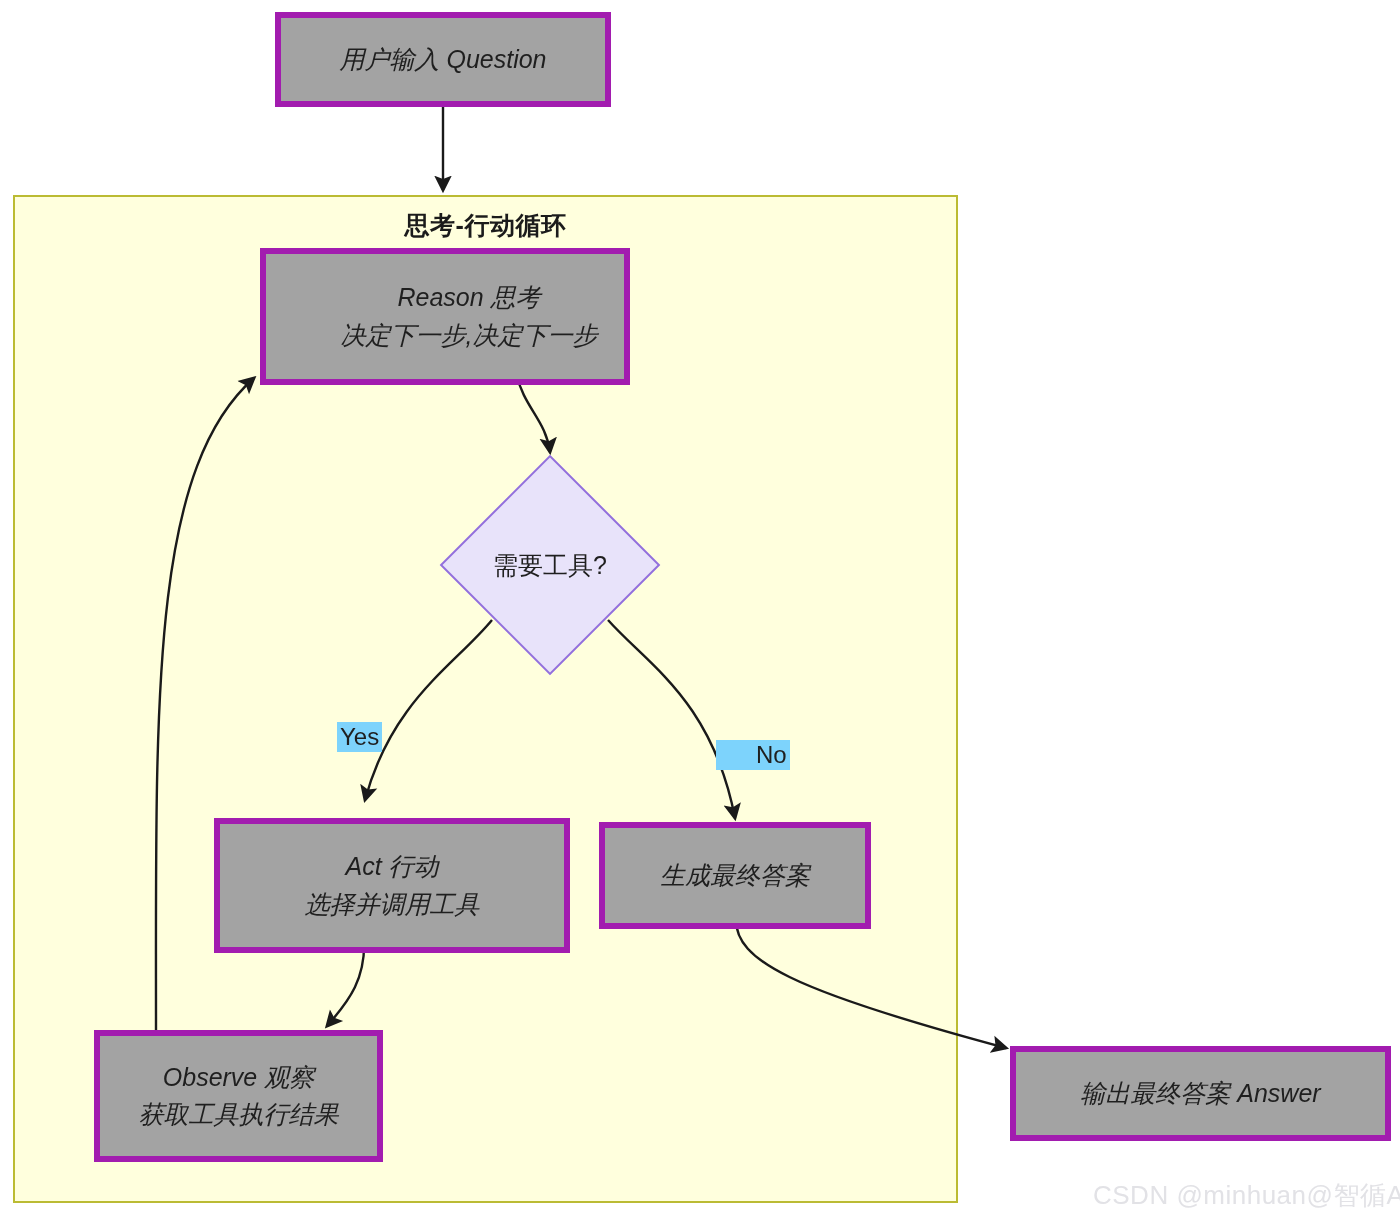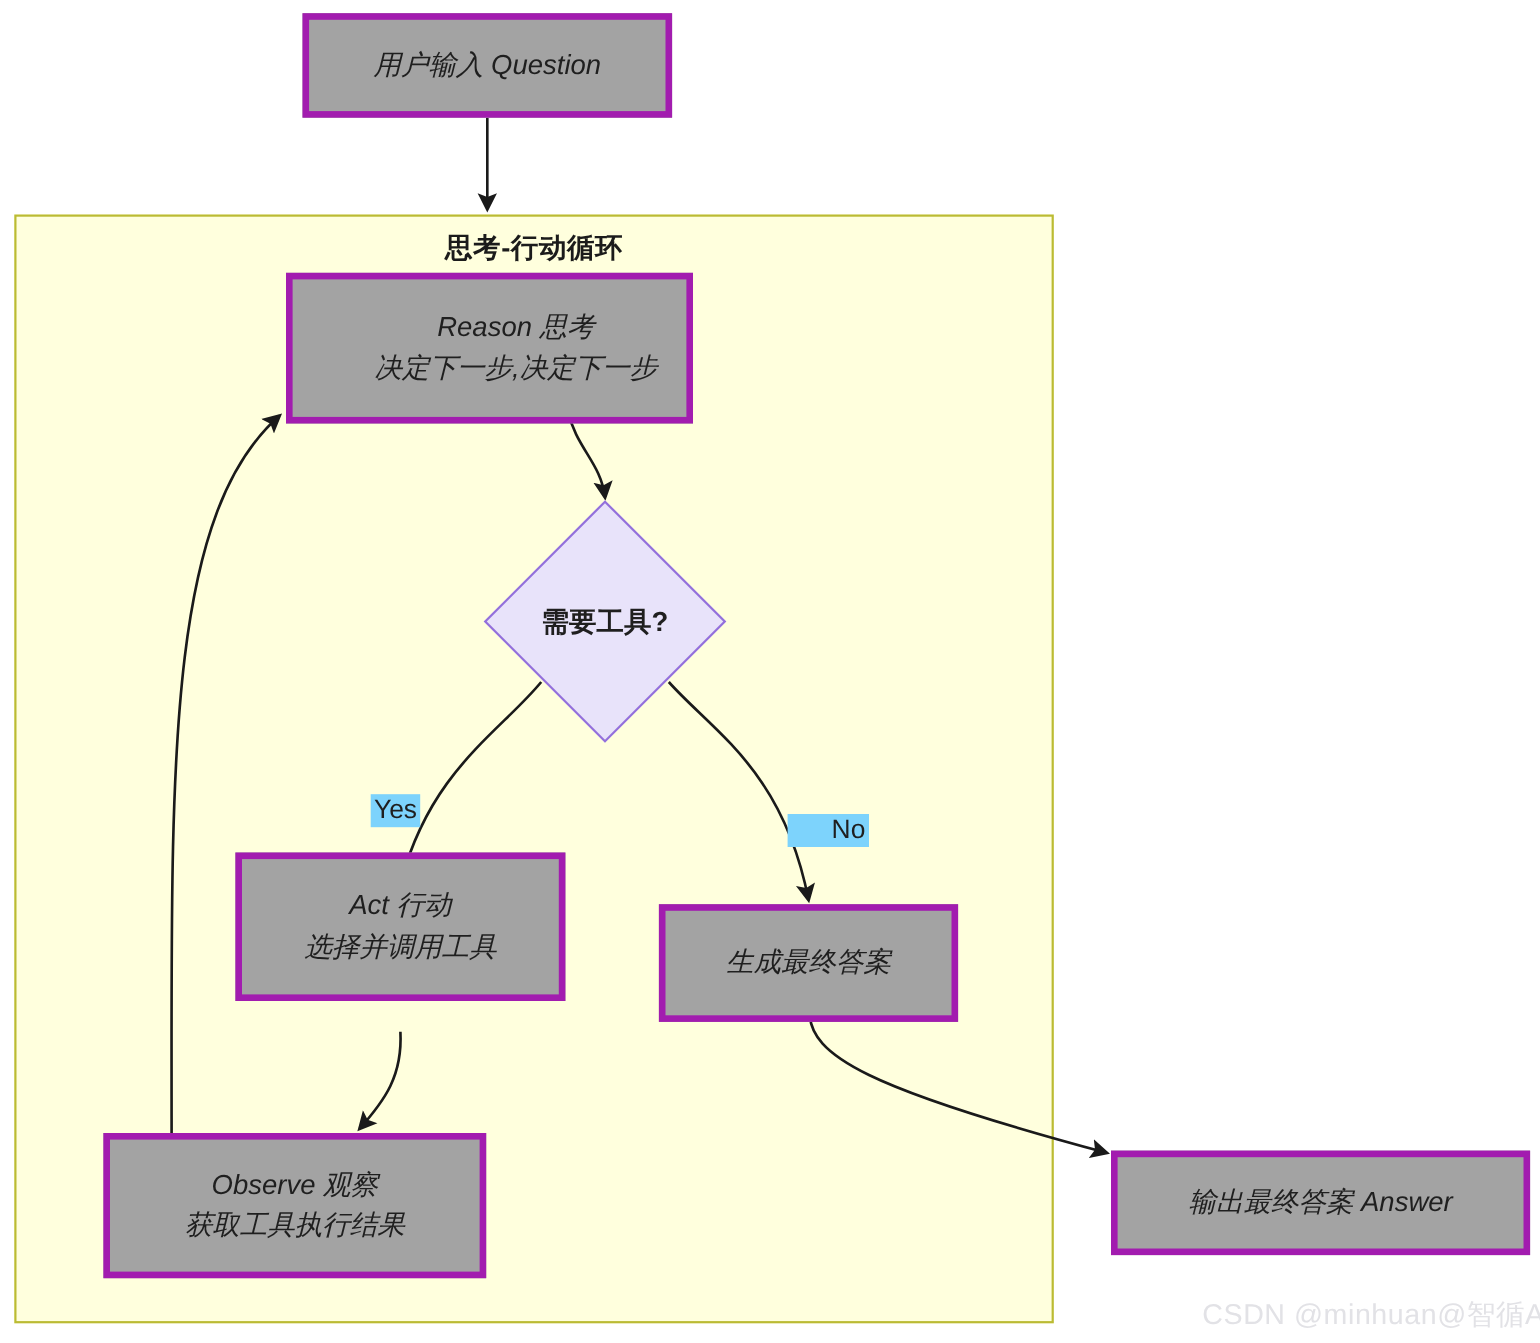--- a/index.html
+++ b/index.html
@@ -78,21 +78,20 @@
     border: 2px solid #9370db;
     transform: rotate(45deg);
     box-sizing: border-box;
   }
   .diamond-label {
     position: relative;
     z-index: 2;
     font-size: 25px;
     color: #1f1f1f;
     white-space: nowrap;
-    font-weight: bold;
   }
   .edge-label {
     position: absolute;
     background: #7dd3fc;
     color: #1f1f1f;
     font-size: 24px;
     padding: 1px 3px;
     line-height: 1.15;
     white-space: nowrap;
   }
@@ -150,30 +149,30 @@
   </div>
 
   <div class="edge-label" style="left:337px; top:722px;">
     <span>Yes</span>
   </div>
 
   <div class="edge-label" style="left:716px; top:740px;padding-left:40px;">
     <span>No</span>
   </div>
 
-  <div class="node" style="left:214px; top:775px; width:300px; height:135px;">
+  <div class="node" style="left:214px; top:818px; width:356px; height:135px;">
     <span>Act 行动</span>
     <span class="line2">选择并调用工具</span>
   </div>
 
   <div class="node" style="left:599px; top:822px; width:272px; height:107px;">
     <span>生成最终答案</span>
   </div>
 
-  <div class="node" style="left:94px; top:1030px; width:348px; height:132px;">
+  <div class="node" style="left:94px; top:1030px; width:289px; height:132px;">
     <span>Observe 观察</span>
     <span class="line2">获取工具执行结果</span>
   </div>
 
   <div class="node" style="left:1010px; top:1046px; width:381px; height:95px;">
     <span>输出最终答案 Answer</span>
   </div>
 
   <div class="watermark" style="left:1093px; top:1178px;">
     <span>CSDN @minhuan@智循AI</span>

